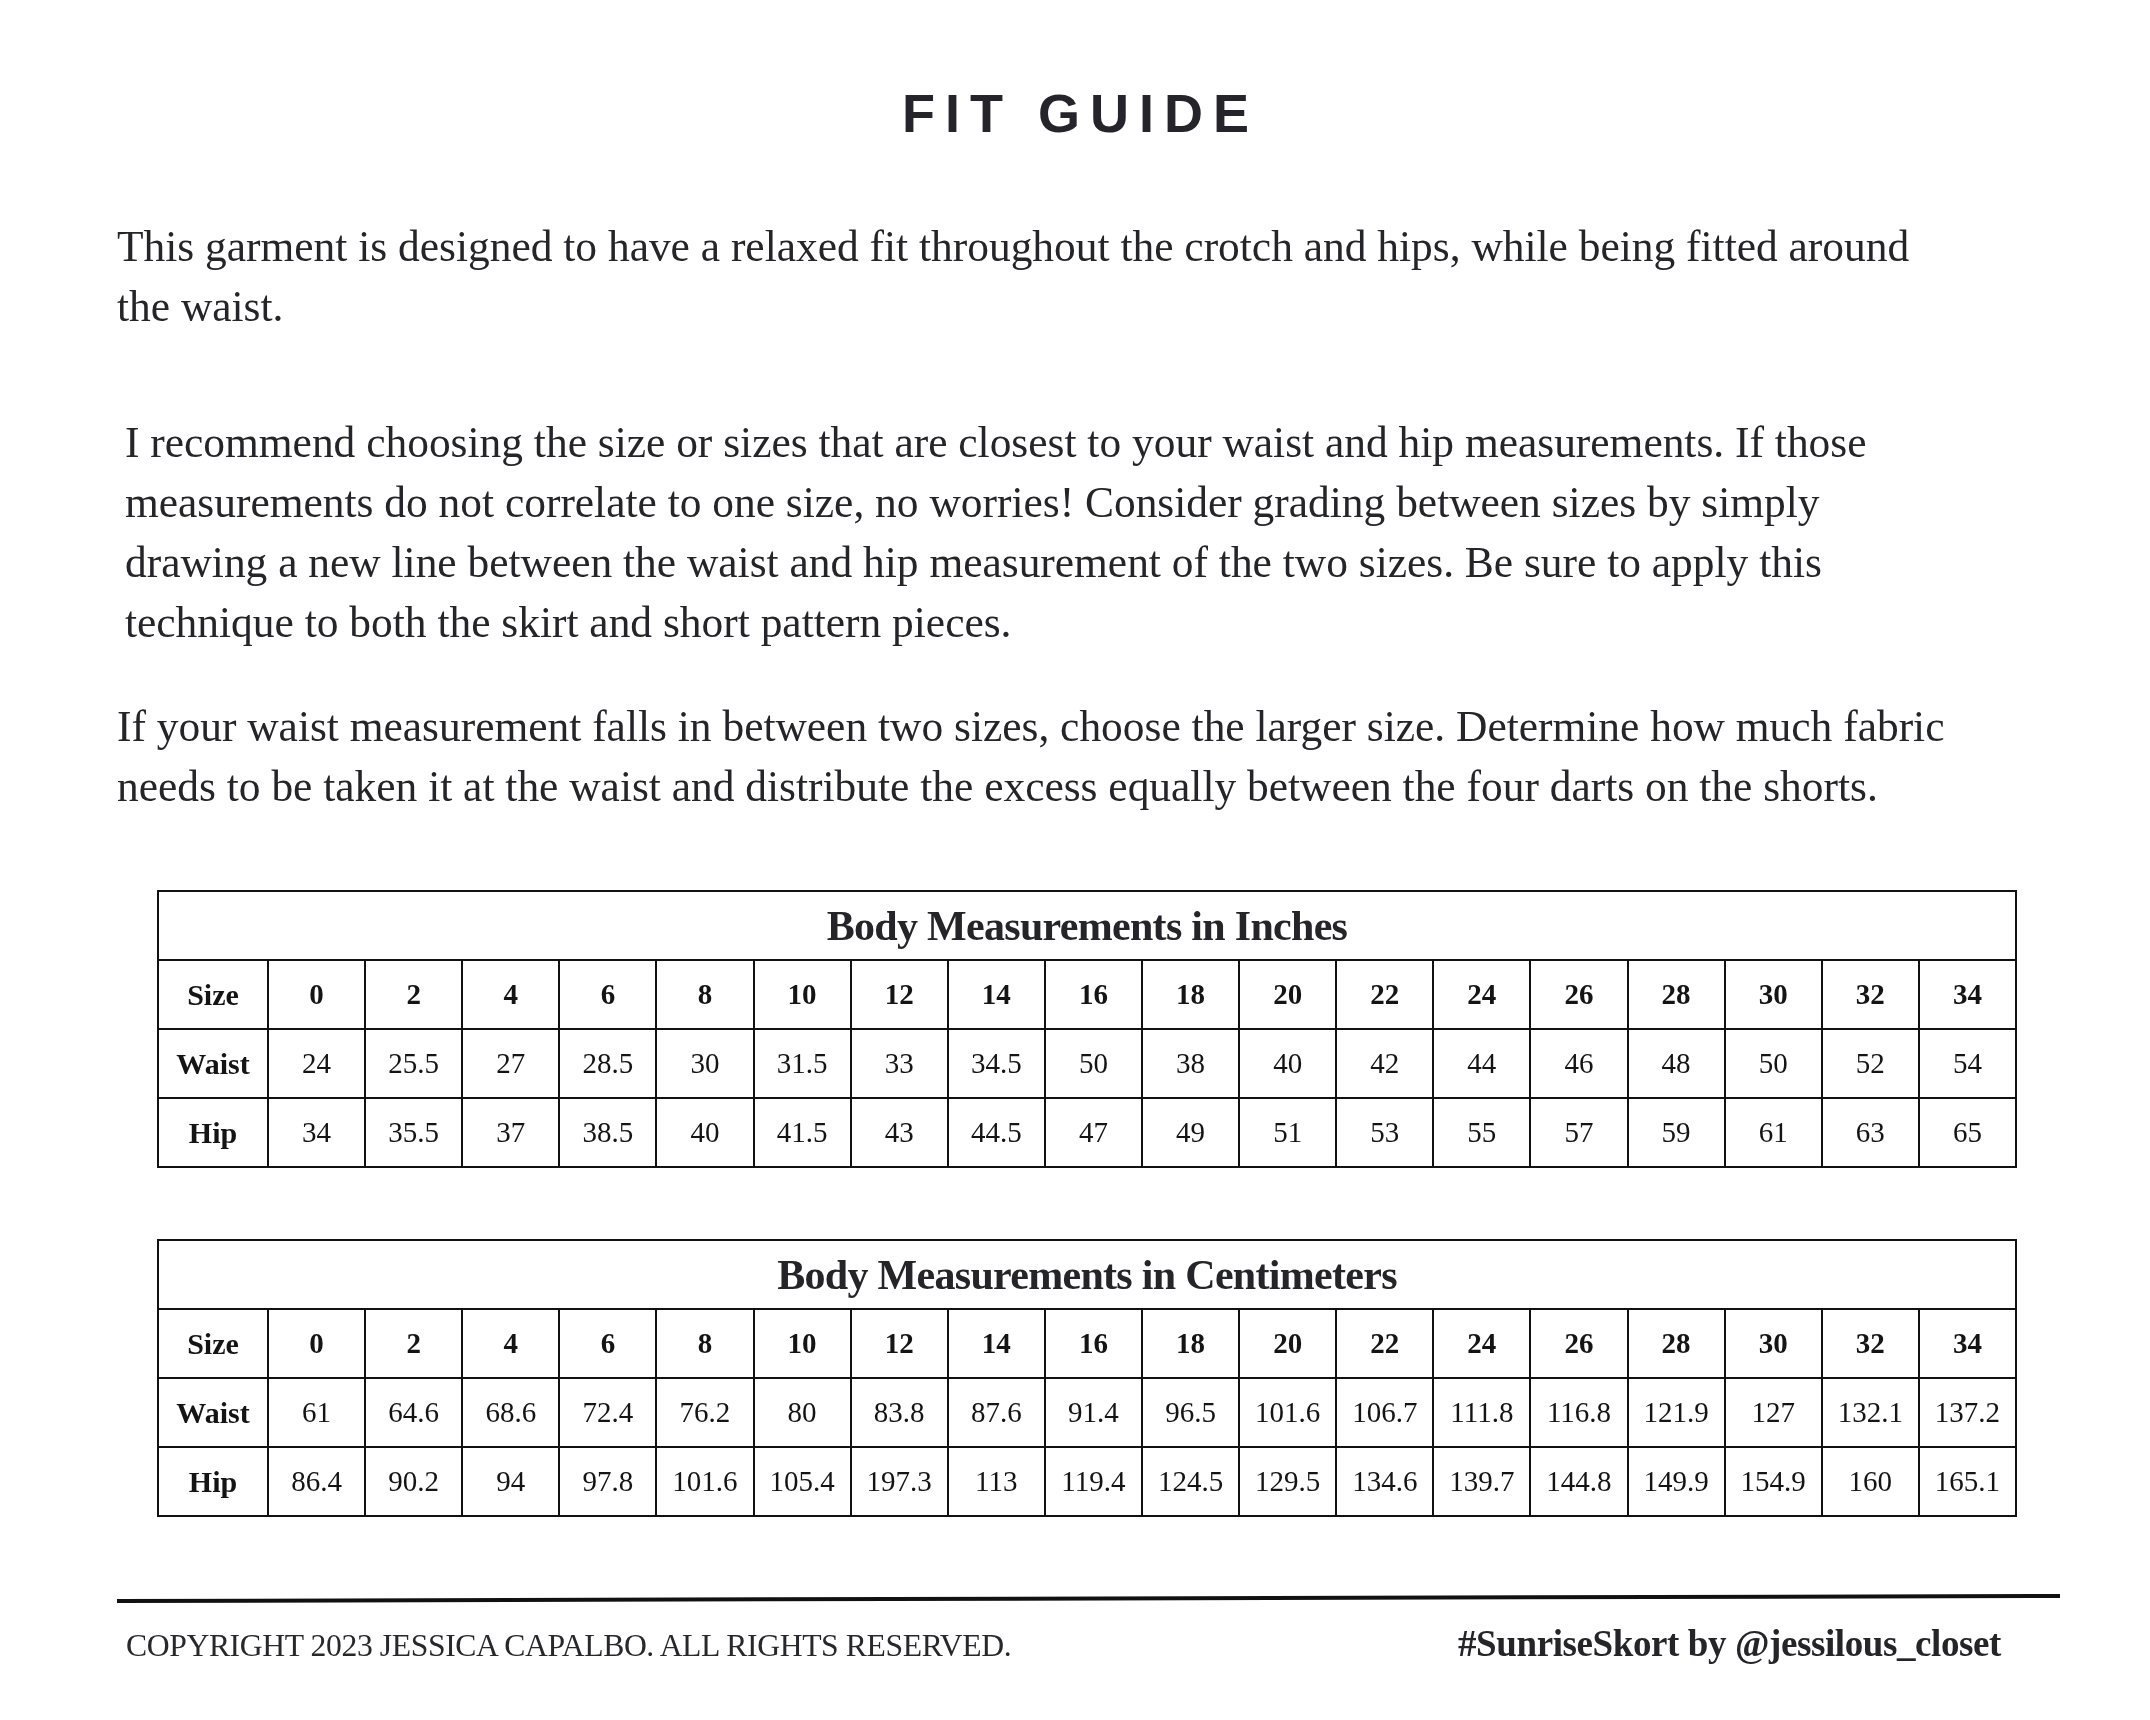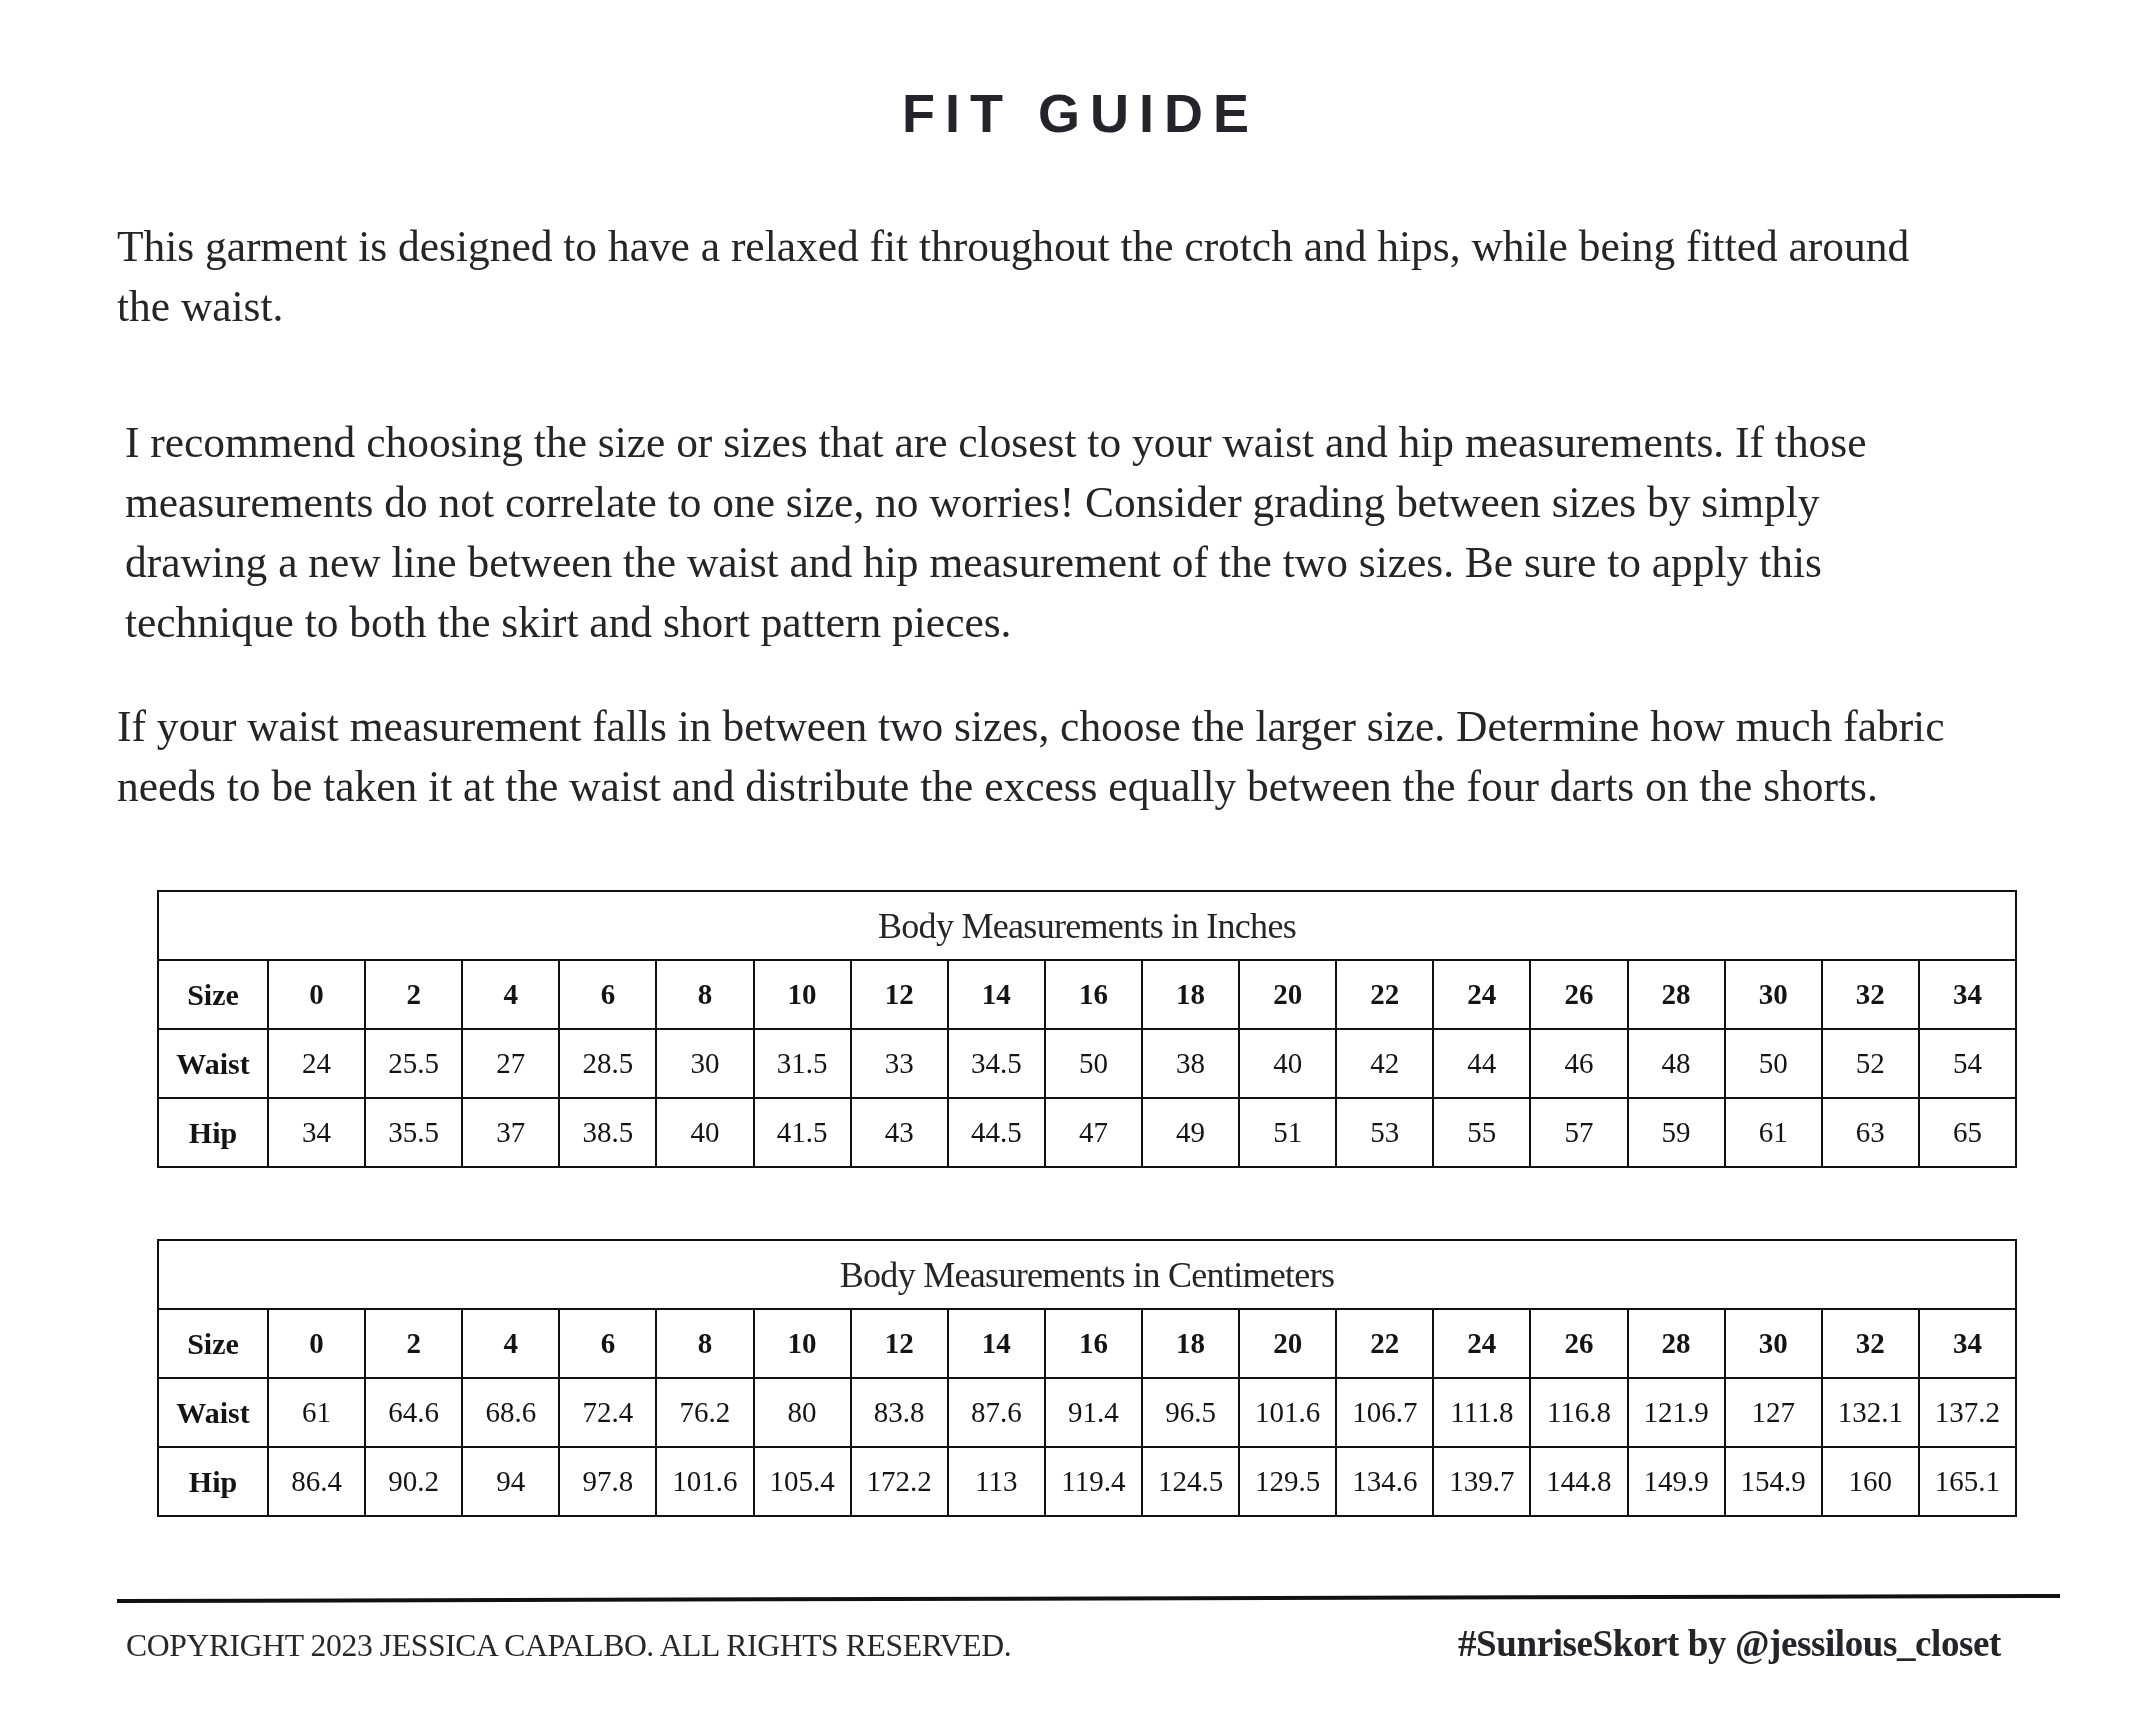--- a/index.html
+++ b/index.html
@@ -19,21 +19,21 @@
   .p2 { top:413px;margin-left:8px; }
   .p3 { top:697px; }
 
   table.meas {
     position:absolute; left:157px; width:1860px; border-collapse:collapse;
     table-layout:fixed; color:#141414;
   }
   table.t1 { top:890px; }
   table.t2 { top:1239px; }
   table.meas td, table.meas th { border:2.2px solid #111; text-align:center; padding:0; overflow:hidden; white-space:nowrap; }
-  table.meas th.ttl { height:67px; font-size:36px; font-weight:400; color:#252429; letter-spacing:-0.4px; }
+  table.meas th.ttl { height:67px; font-size:42px; font-weight:700; color:#252429; letter-spacing:-0.4px; }
   table.meas td { height:67px; font-size:29px; }
   table.meas td.lbl { font-weight:700; font-size:30px; }
   table.meas tr.size-row td { font-weight:700; }
   table.meas col.c0 { width:110px; }
 
   .rule { position:absolute; left:117px; top:1599px; width:1943px; height:3.6px; background:#111; transform:rotate(-0.15deg); transform-origin:left center; }
   .copy { position:absolute; left:126px; top:1627px; font-size:32px; line-height:36px; white-space:nowrap; color:#28272b; letter-spacing:-0.4px; }
   .tag { position:absolute; right:150px; top:1622px; font-size:37px; line-height:43px; font-weight:700; white-space:nowrap; color:#252429; letter-spacing:-0.4px; }
 </style>
 </head>
@@ -187,21 +187,21 @@
         <td>137.2</td>
       </tr>
       <tr>
         <td class="lbl">Hip</td>
         <td>86.4</td>
         <td>90.2</td>
         <td>94</td>
         <td>97.8</td>
         <td>101.6</td>
         <td>105.4</td>
-        <td>172.2</td>
+        <td>197.3</td>
         <td>113</td>
         <td>119.4</td>
         <td>124.5</td>
         <td>129.5</td>
         <td>134.6</td>
         <td>139.7</td>
         <td>144.8</td>
         <td>149.9</td>
         <td>154.9</td>
         <td>160</td>

